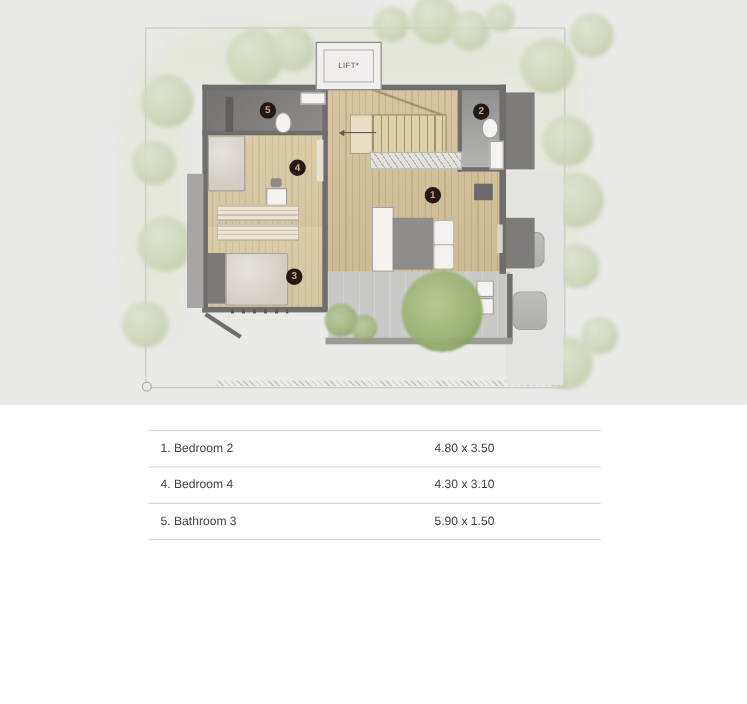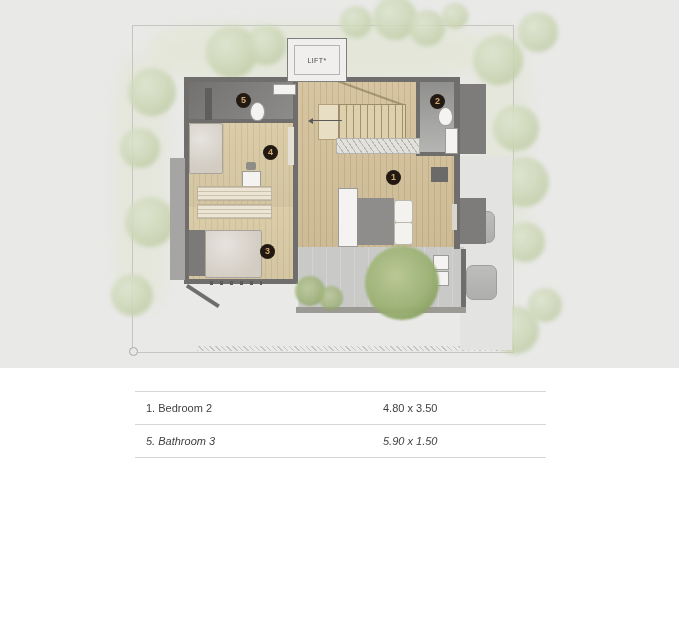--- a/index.html
+++ b/index.html
@@ -46,23 +46,23 @@
           color:#d2a972;font-size:9px;font-weight:bold;display:flex;align-items:center;
           justify-content:center;line-height:1;}
   .ticks{background:repeating-linear-gradient(90deg,#5c5b59 0 3px,transparent 3px 10px);}
   .arrow-line{height:1px;background:#5a5a58;}
   .arrow-head{width:0;height:0;border-top:3px solid transparent;border-bottom:3px solid transparent;
               border-right:5px solid #5a5a58;}
   
   #legend{left:135px;top:391px;width:411px;}
   .legend-row{position:relative;height:32px;border-top:1px solid #d6d6d6;
               display:flex;align-items:center;font-size:11px;color:#414141;}
-  .legend-row:last-child{border-bottom:1px solid #d6d6d6;font-style:italic;}
+  .legend-row:last-child{border-bottom:1px solid #d6d6d6;}
   .room-name{padding-left:11px;}
-  .room-size{position:absolute;left:248px;}
+  .room-size{position:absolute;left:260px;}
 </style>
 </head>
 <body>
 
 <div id="stage">
 
   <div id="top-band" class="abs"></div>
 
   <div class="abs tint" style="left:150px;top:22px;width:330px;height:58px;opacity:.75"></div>
   <div class="abs tint" style="left:112px;top:55px;width:58px;height:255px;opacity:.55"></div>
@@ -168,18 +168,22 @@
   <div class="marker" style="left:260px;top:244px">3</div>
   <div class="marker" style="left:263px;top:145px">4</div>
   <div class="marker" style="left:236px;top:93px">5</div>
 
   <div id="legend" class="abs">
     <div class="legend-row">
       <span class="room-name">1. Bedroom 2</span>
       <span class="room-size">4.80 x 3.50</span>
     </div>
     <div class="legend-row">
+      <span class="room-name">4. Bedroom 4</span>
+      <span class="room-size">4.30 x 3.10</span>
+    </div>
+    <div class="legend-row">
       <span class="room-name">5. Bathroom 3</span>
       <span class="room-size">5.90 x 1.50</span>
     </div>
   </div>
 
 </div>
 
 </body></html>

